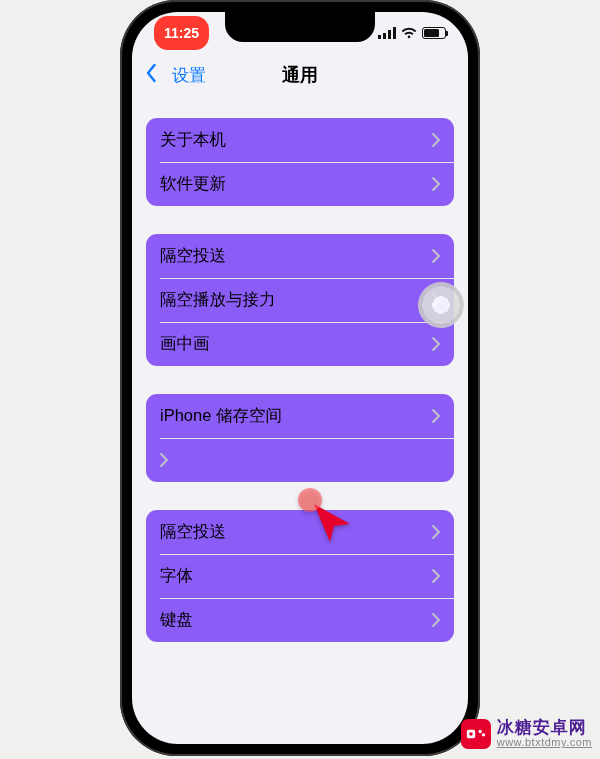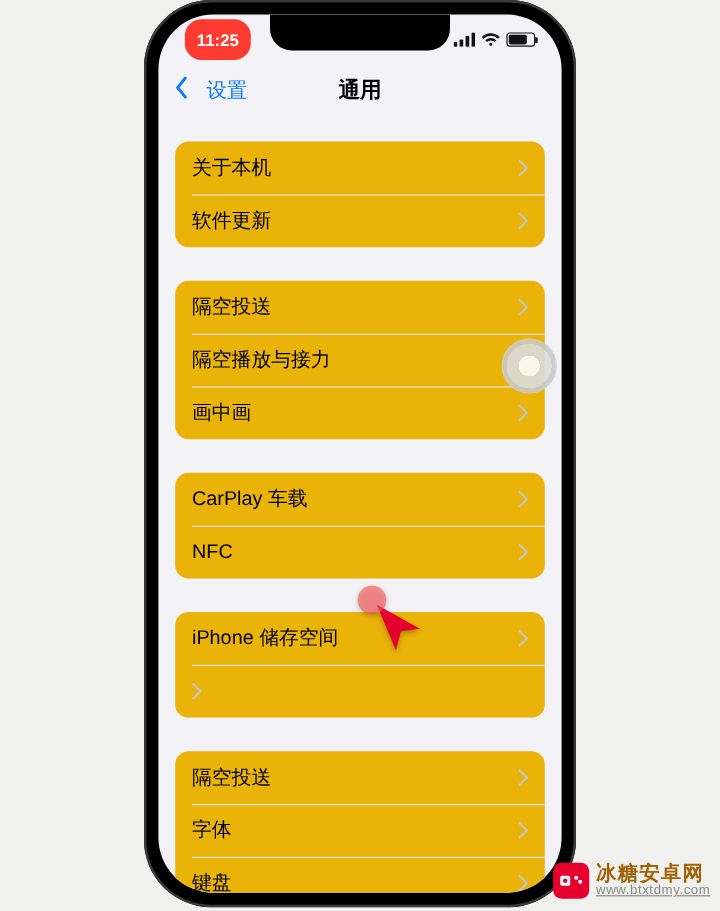--- a/index.html
+++ b/index.html
@@ -79,21 +79,21 @@
   .back svg { width: 14px; height: 20px; }
   .nav-title {
     position: absolute; left: 0; right: 0;
     text-align: center;
     font-size: 18px; font-weight: 600; color: #000;
     pointer-events: none;
   }
 
   .content { padding: 0 14px; }
   .group {
-    background: #eab308;
+    background: #8b5cf6;
     border-radius: 11px;
     overflow: hidden;
     margin-top: 28px;
   }
   .group:first-child { margin-top: 22px; }
   .row {
     display: flex; align-items: center;
     height: 44px;
     padding: 0 14px;
     position: relative;
@@ -145,21 +145,21 @@
     z-index: 30;
   }
   .wm-logo {
     width: 30px; height: 30px;
     background: #e6002d;
     border-radius: 7px;
     display:flex; align-items:center; justify-content:center;
   }
   .wm-logo svg { width: 20px; height: 14px; }
   .wm-text { display:flex; flex-direction:column; line-height:1.05; }
-  .wm-main { font-size: 17px; font-weight: 700; color: #a16207; letter-spacing:1px;}
+  .wm-main { font-size: 17px; font-weight: 700; color: #4c1d95; letter-spacing:1px;}
   .wm-sub { font-size: 11px; color: #888; letter-spacing: .5px; text-decoration: underline; }
 </style>
 </head>
 <body>
 
 <div class="phone">
   <div class="screen">
     <div class="notch"></div>
 
     <div class="statusbar">
@@ -237,38 +237,20 @@
             <span class="label">画中画</span>
             <span class="chevron">
               <svg viewBox="0 0 8 14">
                 <path d="M1 1l6 6-6 6" stroke="#c5c5c9" stroke-width="1.8" fill="none" stroke-linecap="round" stroke-linejoin="round"></path>
               </svg>
             </span>
           </div>
         </div>
         <div class="group">
           <div class="row">
-            <span class="label">CarPlay 车载</span>
-            <span class="chevron">
-              <svg viewBox="0 0 8 14">
-                <path d="M1 1l6 6-6 6" stroke="#c5c5c9" stroke-width="1.8" fill="none" stroke-linecap="round" stroke-linejoin="round"></path>
-              </svg>
-            </span>
-          </div>
-          <div class="row">
-            <span class="label">NFC</span>
-            <span class="chevron">
-              <svg viewBox="0 0 8 14">
-                <path d="M1 1l6 6-6 6" stroke="#c5c5c9" stroke-width="1.8" fill="none" stroke-linecap="round" stroke-linejoin="round"></path>
-              </svg>
-            </span>
-          </div>
-        </div>
-        <div class="group">
-          <div class="row">
             <span class="label">iPhone 储存空间</span>
             <span class="chevron">
               <svg viewBox="0 0 8 14">
                 <path d="M1 1l6 6-6 6" stroke="#c5c5c9" stroke-width="1.8" fill="none" stroke-linecap="round" stroke-linejoin="round"></path>
               </svg>
             </span>
           </div>
           <div class="row">
             <span class="chevron">
               <svg viewBox="0 0 8 14">

